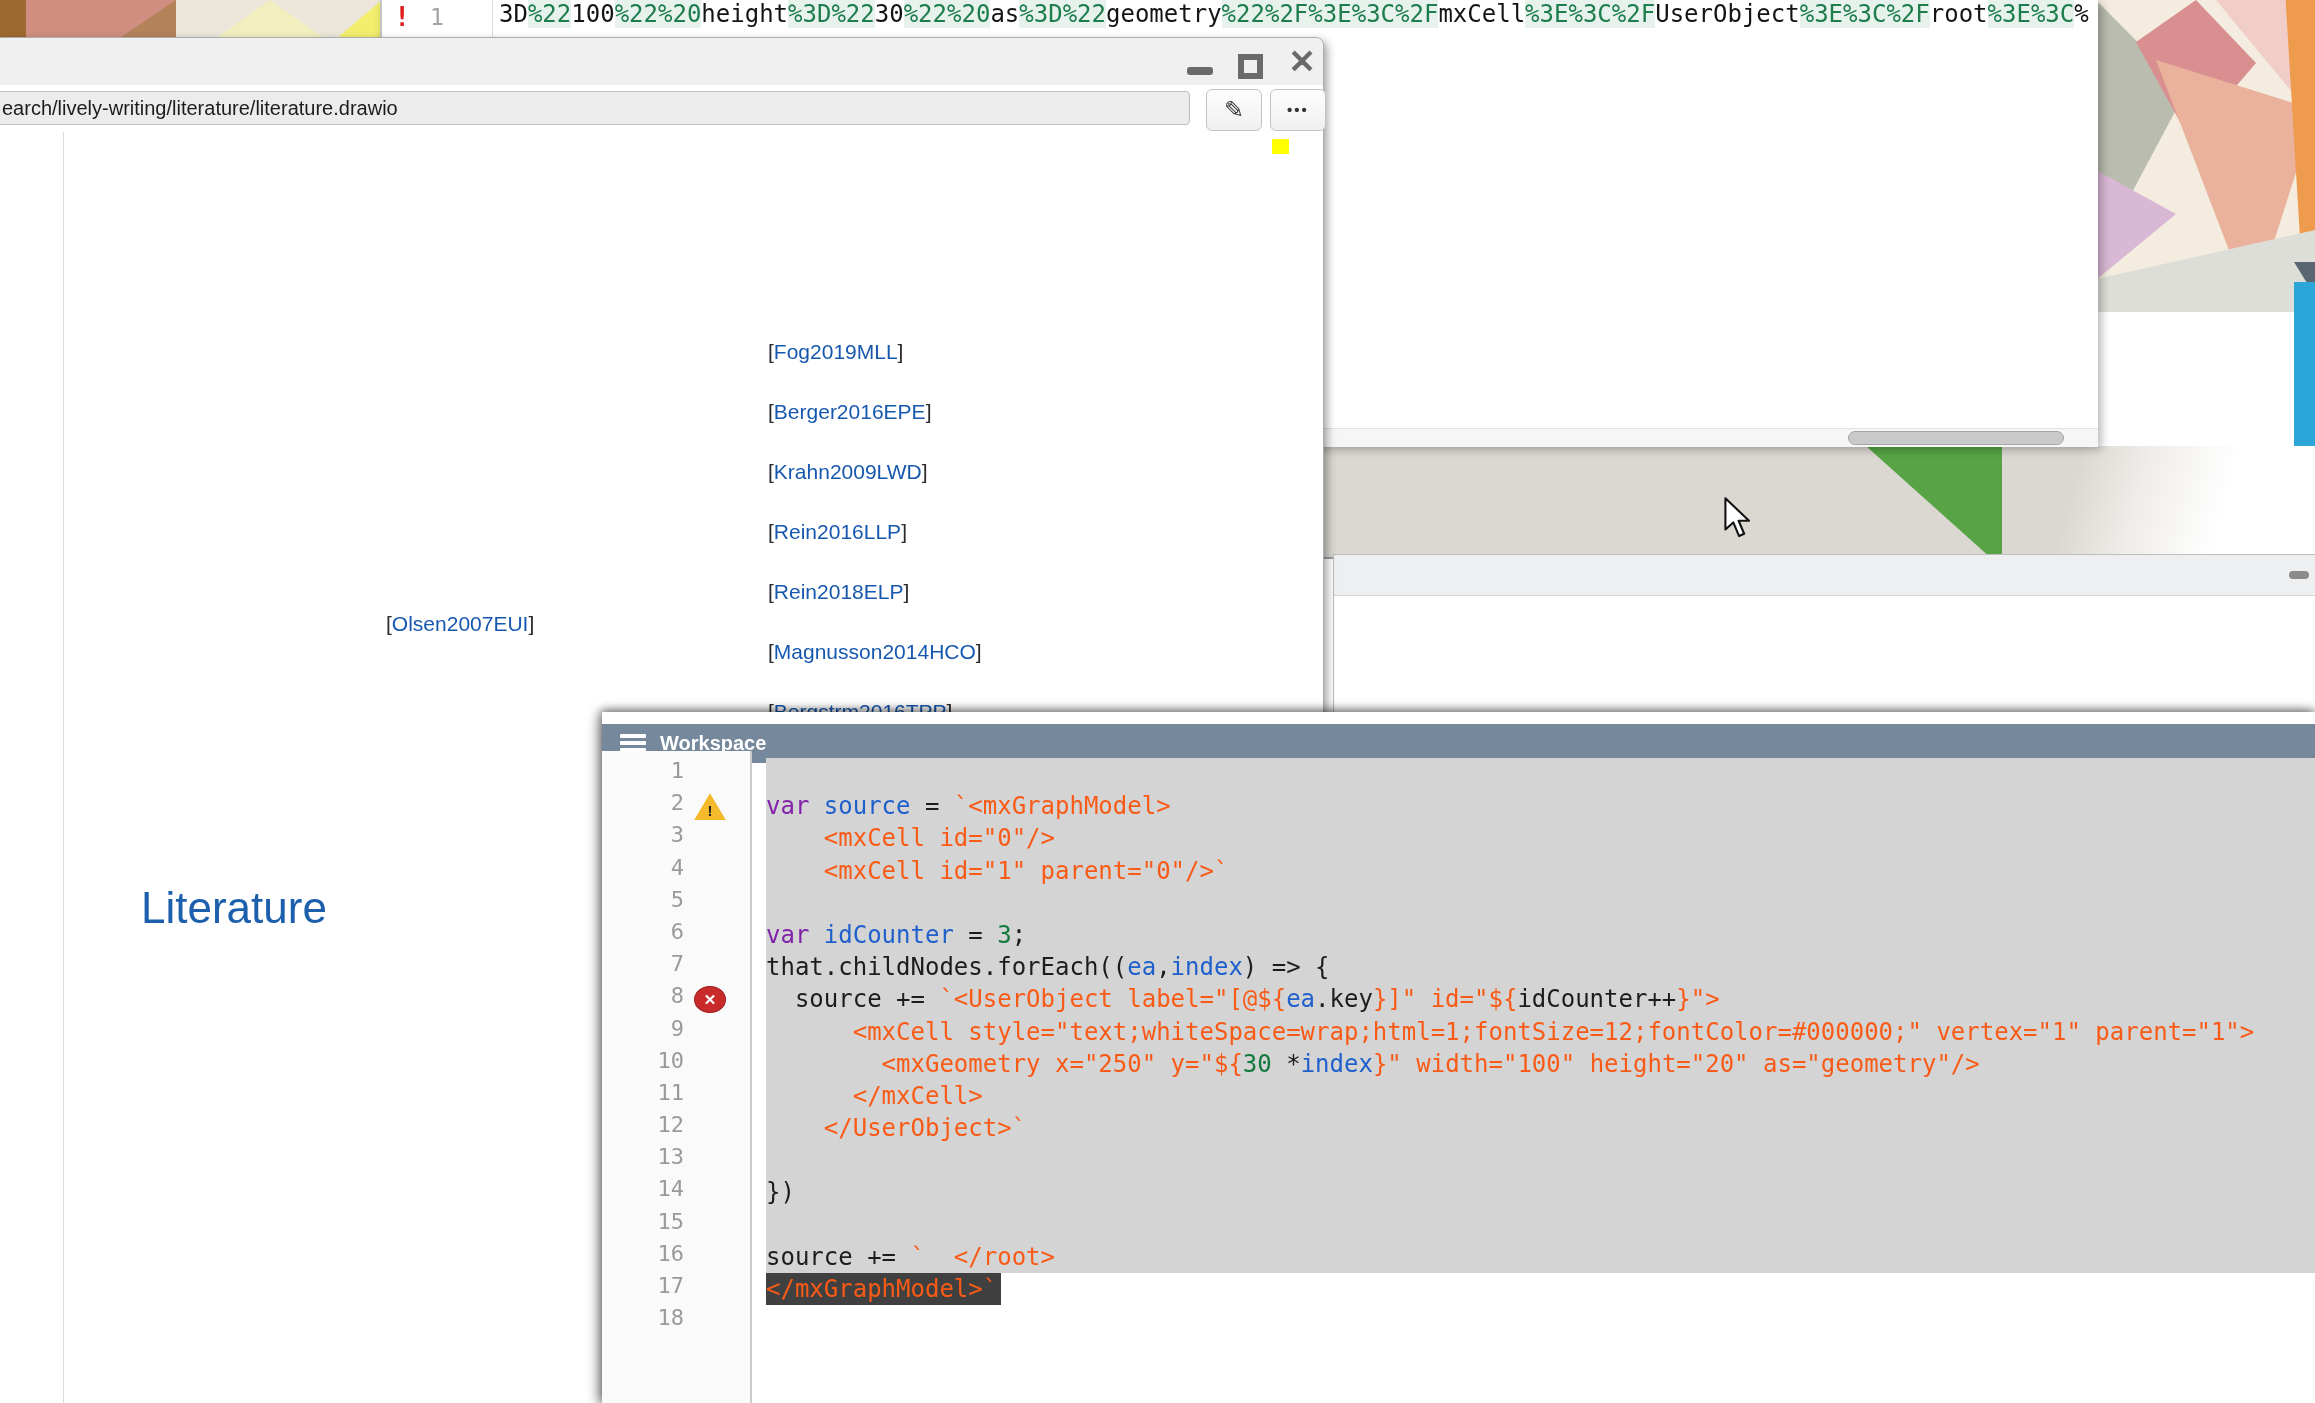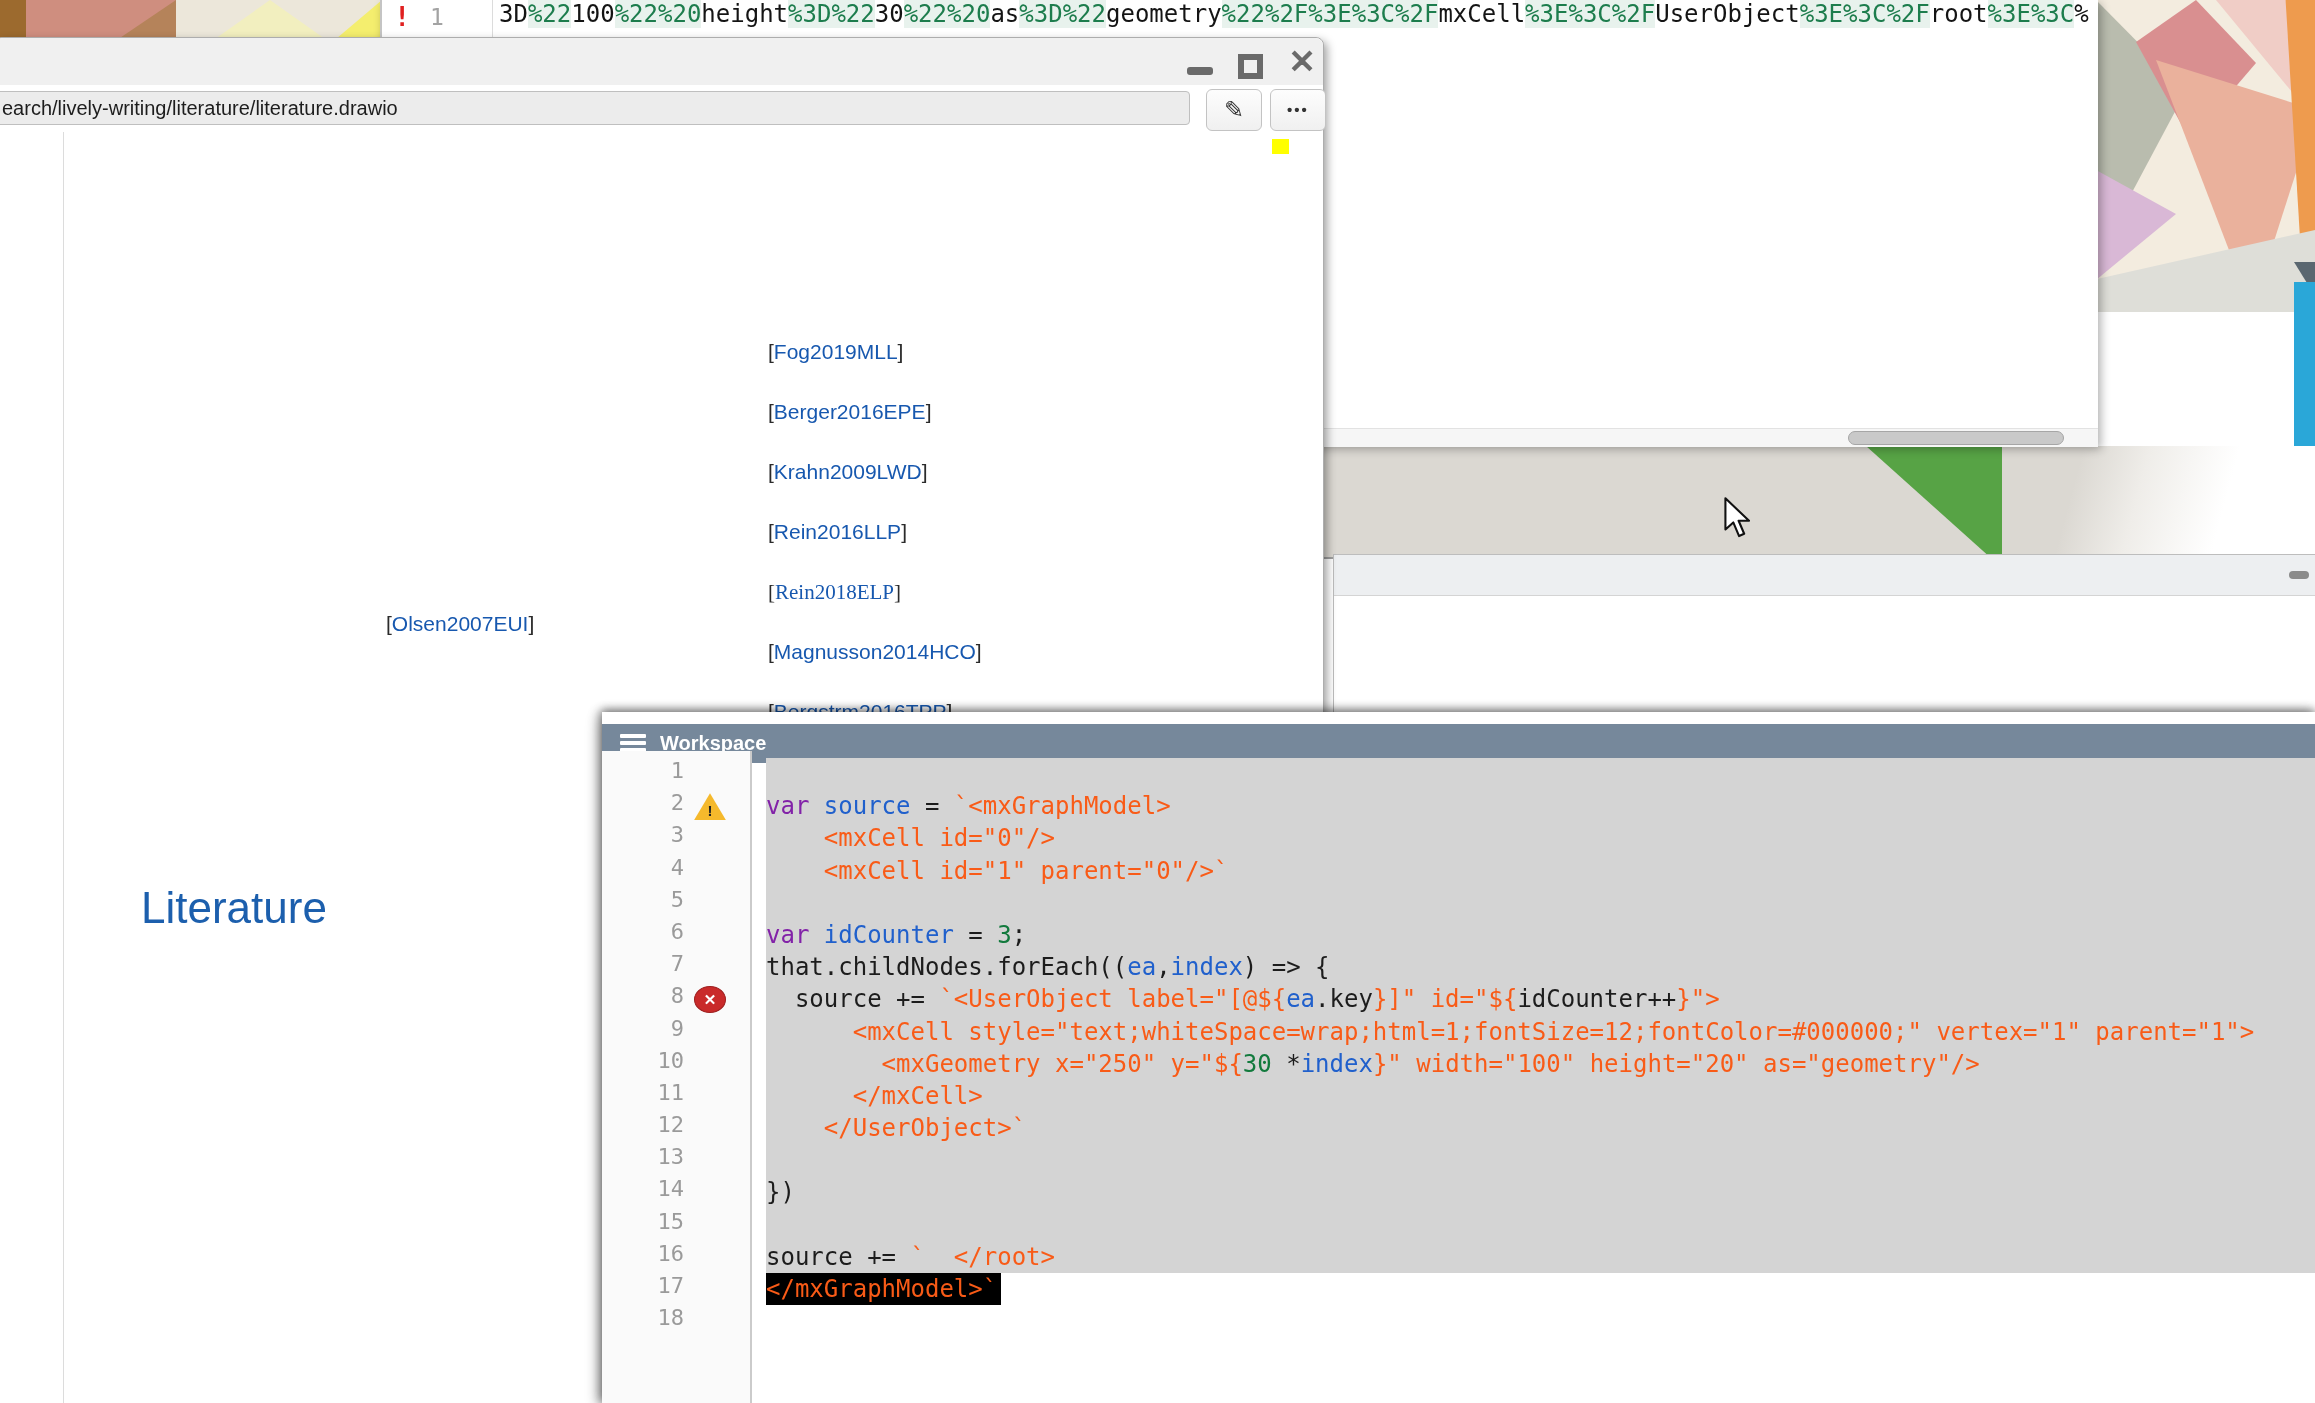--- a/index.html
+++ b/index.html
@@ -70,21 +70,21 @@
   .marker{position:absolute;left:92px;width:32px;height:27px;}
   .marker.warning{background:#f5b92c;clip-path:polygon(50% 0,100% 100%,0 100%);
            color:#222;font:bold 15px "Liberation Sans",sans-serif;text-align:center;line-height:36px;}
   .marker.error{background:#c92a2a;border-radius:50%;border:1px solid #9e1f1f;box-sizing:border-box;
            color:#fff;font:bold 15px "Liberation Sans",sans-serif;text-align:center;line-height:25px;}
   .winW .codecol{left:150px;top:46px;right:0;}
   .code-row{position:relative;height:32.2px;}
   .code-row .selbg{position:absolute;left:14px;right:0;top:0;bottom:0;background:#d4d4d4;}
   .code-text{position:absolute;left:14px;top:0;white-space:pre;
              font:24px/32.2px "DejaVu Sans Mono",monospace;color:#1c1c1c;}
-  .code-text.seltext{background:#000000;padding-right:4px;}
+  .code-text.seltext{background:#404040;padding-right:4px;}
   .tk-kw{color:#8222a8;} .tk-id{color:#2060cc;} .tk-str{color:#f95b17;} .tk-num{color:#127a3d;} .tk-pl{color:#1c1c1c;}
 
   .cursor{left:1722px;top:496px;z-index:9;}
 </style>
 </head>
 <body>
 
 <div class="screen">
 
   <div class="abs wp-tl">
@@ -144,21 +144,21 @@
       </div>
     </div>
     <div class="abs content">
       <div class="abs vline"></div>
       <div class="abs ymark"></div>
       <div class="abs" style="left:0;top:0;right:0;bottom:0;">
           <div class="cite" style="top: 201px;"><span class="bk">[</span><span class="lk">Fog2019MLL</span><span class="bk">]</span></div>
           <div class="cite" style="top: 261px;"><span class="bk">[</span><span class="lk">Berger2016EPE</span><span class="bk">]</span></div>
           <div class="cite" style="top: 321px;"><span class="bk">[</span><span class="lk">Krahn2009LWD</span><span class="bk">]</span></div>
           <div class="cite" style="top: 381px;"><span class="bk">[</span><span class="lk">Rein2016LLP</span><span class="bk">]</span></div>
-          <div class="cite" style="top: 441px; font-family: Liberation Serif, serif;"><span class="bk">[</span><span class="lk">Rein2018ELP</span><span class="bk">]</span></div>
+          <div class="cite" style="top: 441px;"><span class="bk">[</span><span class="lk">Rein2018ELP</span><span class="bk">]</span></div>
           <div class="cite" style="top: 501px;"><span class="bk">[</span><span class="lk">Magnusson2014HCO</span><span class="bk">]</span></div>
           <div class="cite" style="top: 561px;"><span class="bk">[</span><span class="lk">Bergstrm2016TPP</span><span class="bk">]</span></div>
         </div>
       <div class="cite cite-olsen">
         <span class="bk">[</span><span class="lk">Olsen2007EUI</span><span class="bk">]</span>
       </div>
       <div class="abs doc-heading">Literature</div>
     </div>
   </div>
 

